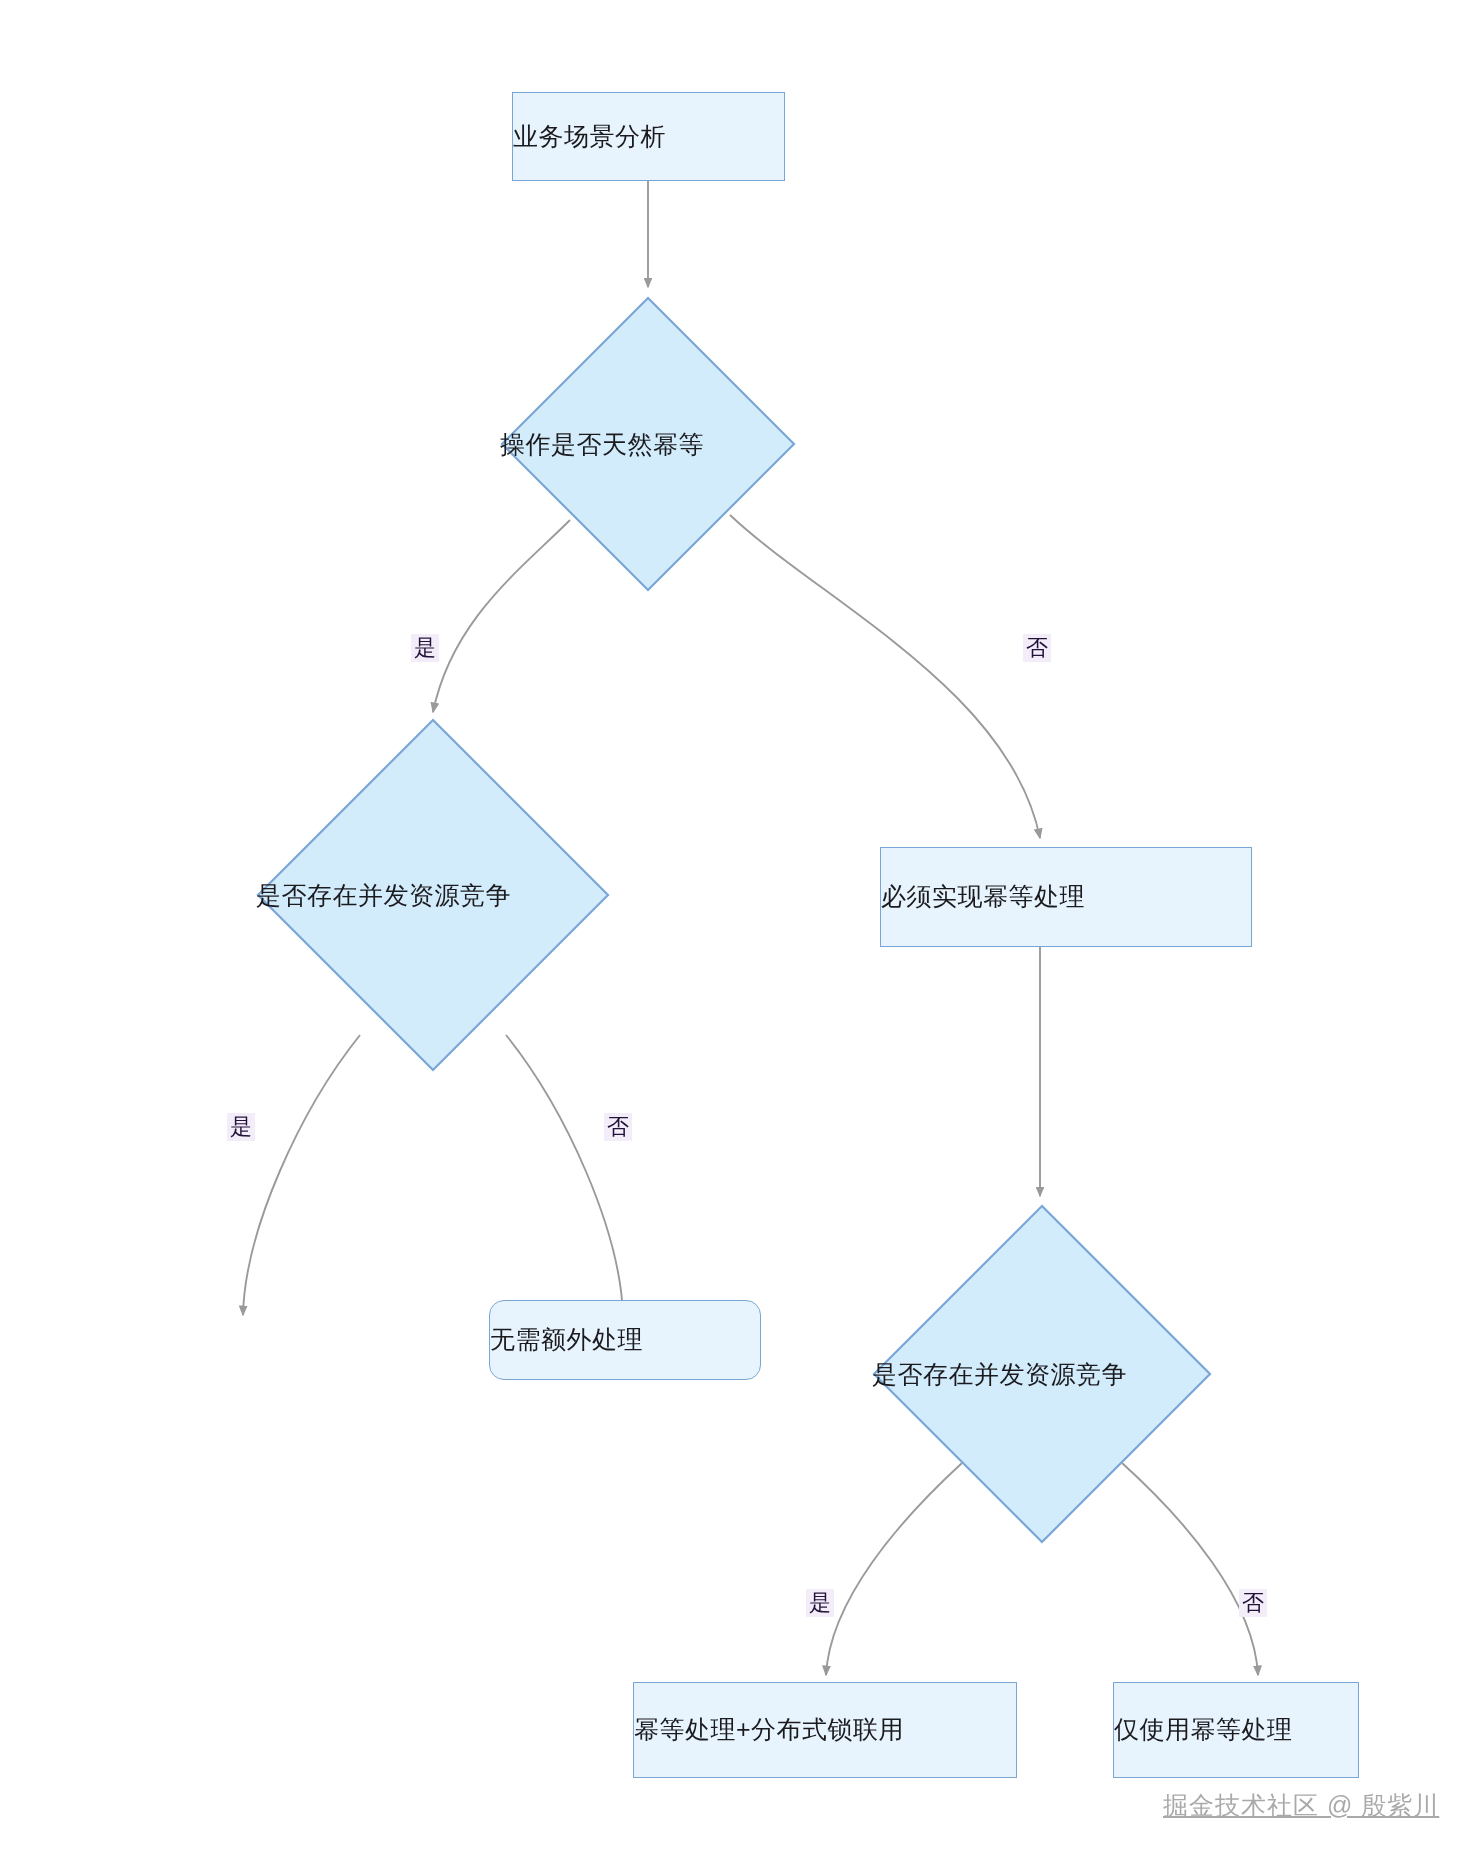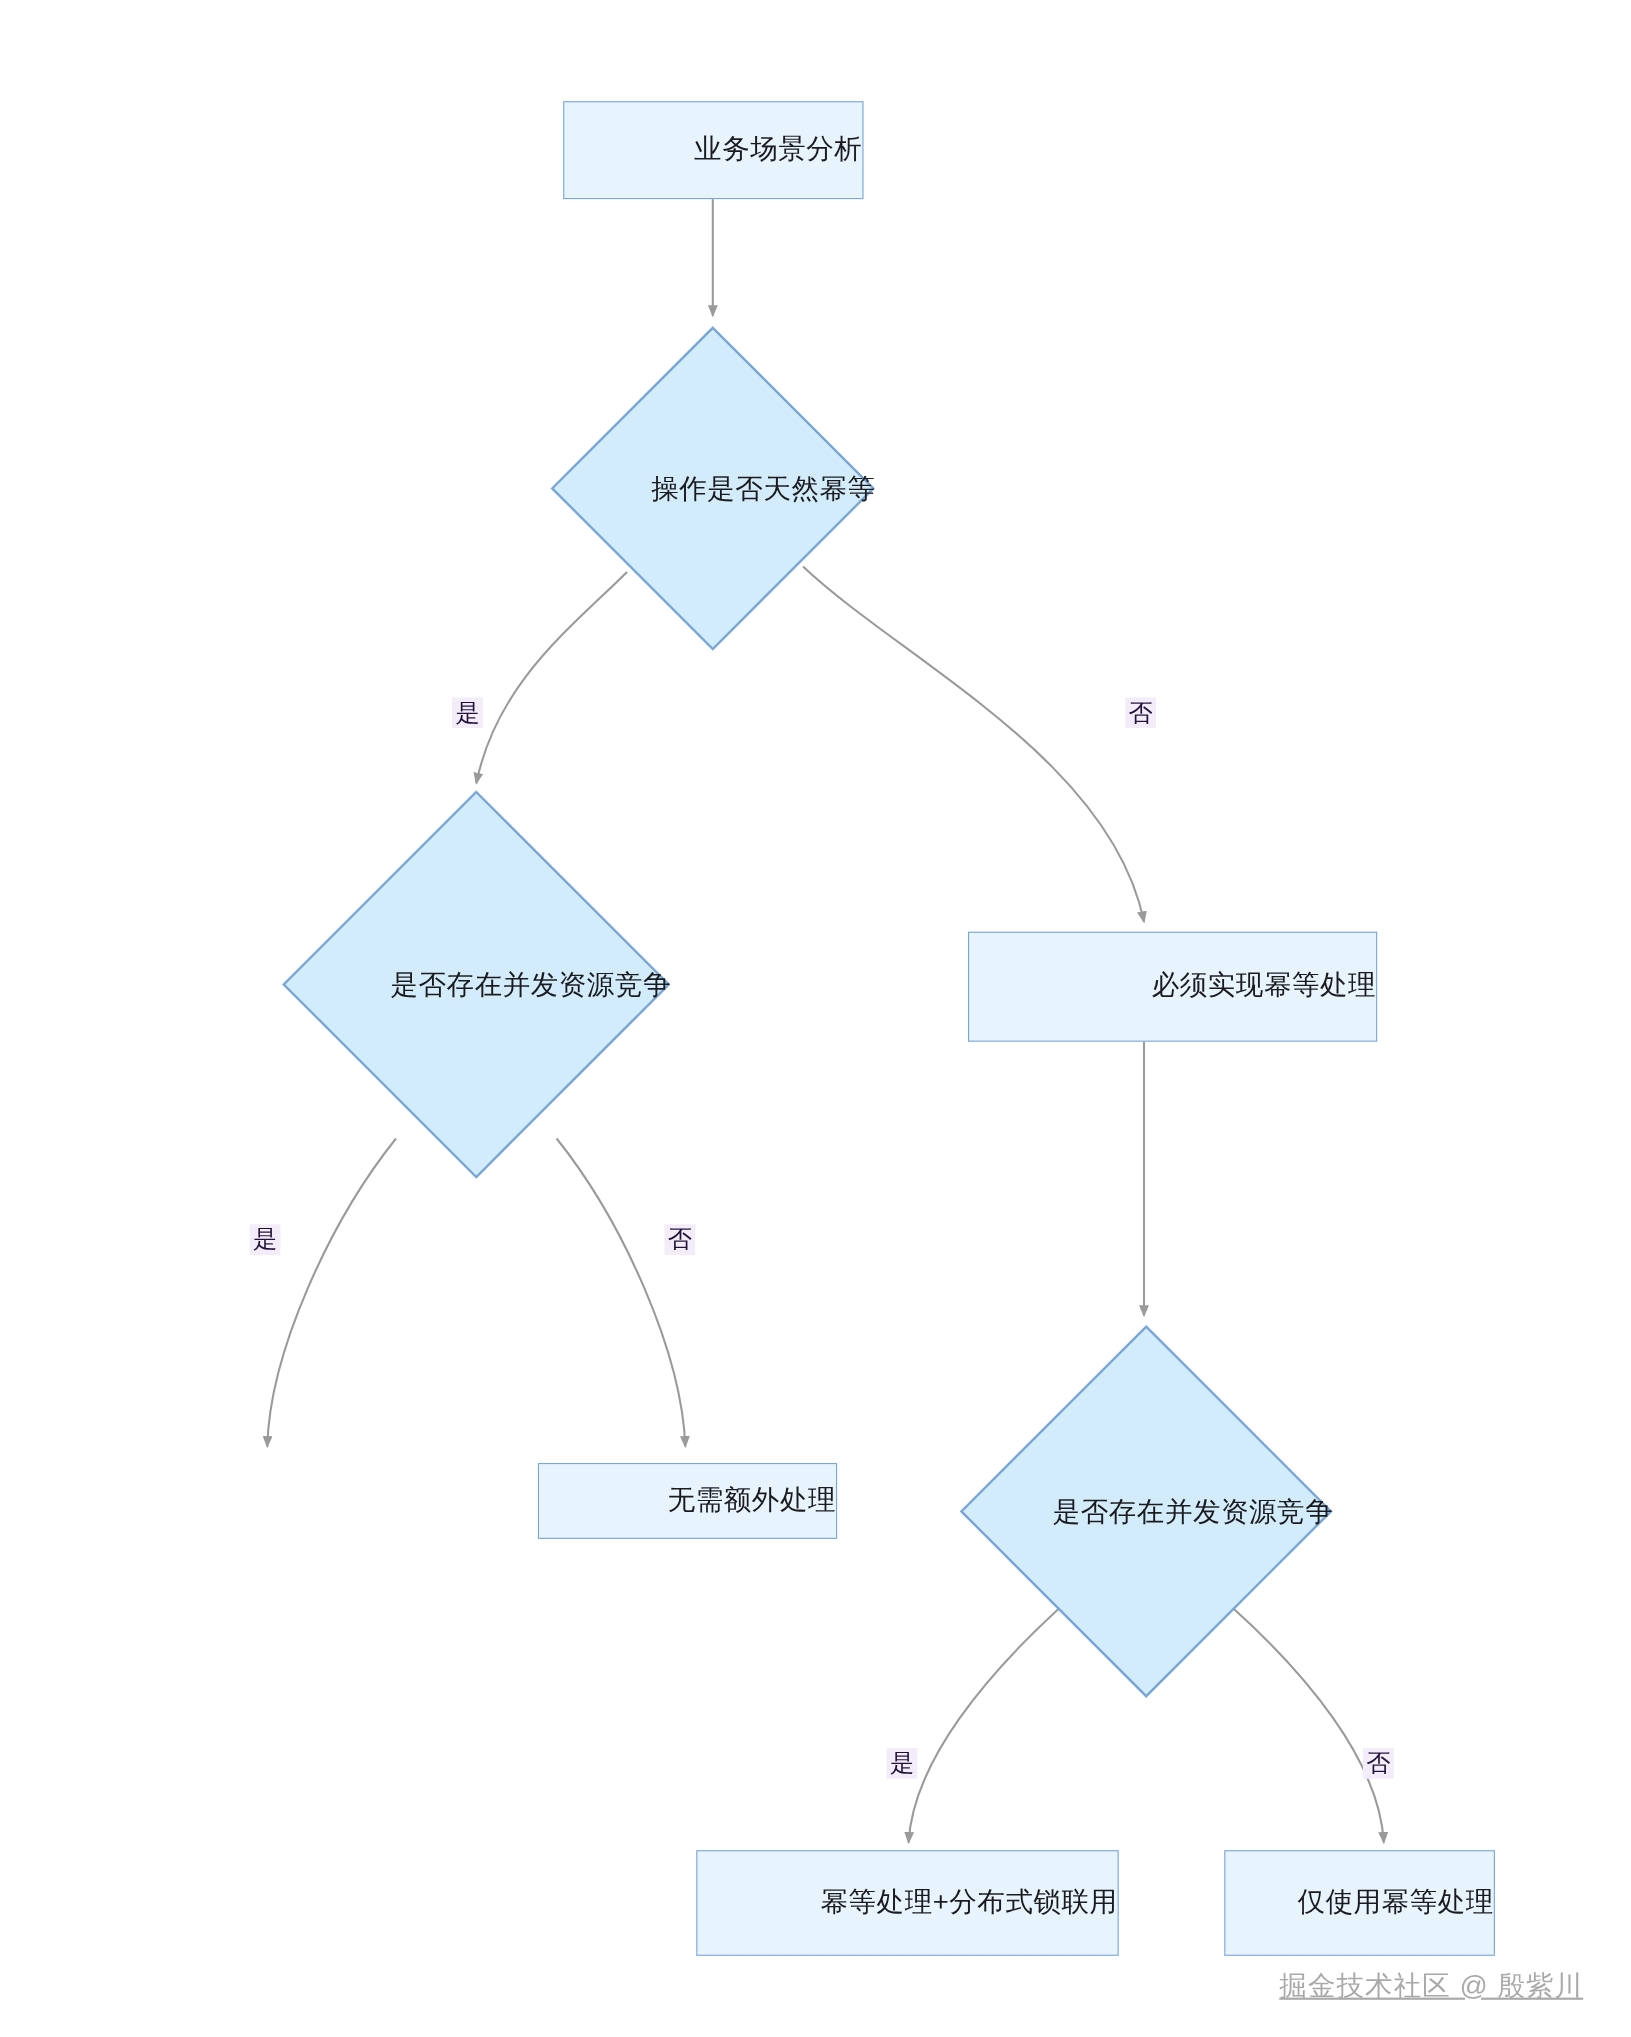--- a/index.html
+++ b/index.html
@@ -24,21 +24,21 @@
     top: 0;
     width: 1483px;
     height: 1852px;
     pointer-events: none;
   }
   .node {
     position: absolute;
     box-sizing: border-box;
     display: flex;
     align-items: center;
-    justify-content: flex-end;
+    justify-content: flex-start;
     text-align: center;
   }
   .node-rect {
     background: #e8f4fd;
     border: 1.6px solid #7aa6d6;
     color: #1b1b1f;
     font-size: 25px;
     line-height: 1.25;
     letter-spacing: 0.5px;
   }
@@ -127,21 +127,21 @@
       <polygon points="177,2 352,177 177,352 2,177" fill="#d3ecfb" stroke="#7aa6d6" stroke-width="2.2"></polygon>
     </svg>
     <span class="diamond-label">是否存在并发资源竞争</span>
   </div>
 
   <div class="node node-rect" style="left:880px; top:847px; width:372px; height:100px;">
     <span>必须实现幂等处理</span>
   </div>
 
 
-  <div class="node node-rect" style="left:489px; top:1330px; width:272px; height:69px;">
+  <div class="node node-rect" style="left:489px; top:1300px; width:272px; height:80px;border-radius:15px;">
     <span>无需额外处理</span>
   </div>
 
   <div class="node node-diamond" style="left:872px; top:1204px; width:340px; height:340px;">
     <svg class="diamond-shape" viewBox="0 0 340 340" xmlns="http://www.w3.org/2000/svg" preserveAspectRatio="none">
       <polygon points="170,2 338,170 170,338 2,170" fill="#d3ecfb" stroke="#7aa6d6" stroke-width="2.2"></polygon>
     </svg>
     <span class="diamond-label">是否存在并发资源竞争</span>
   </div>
 

